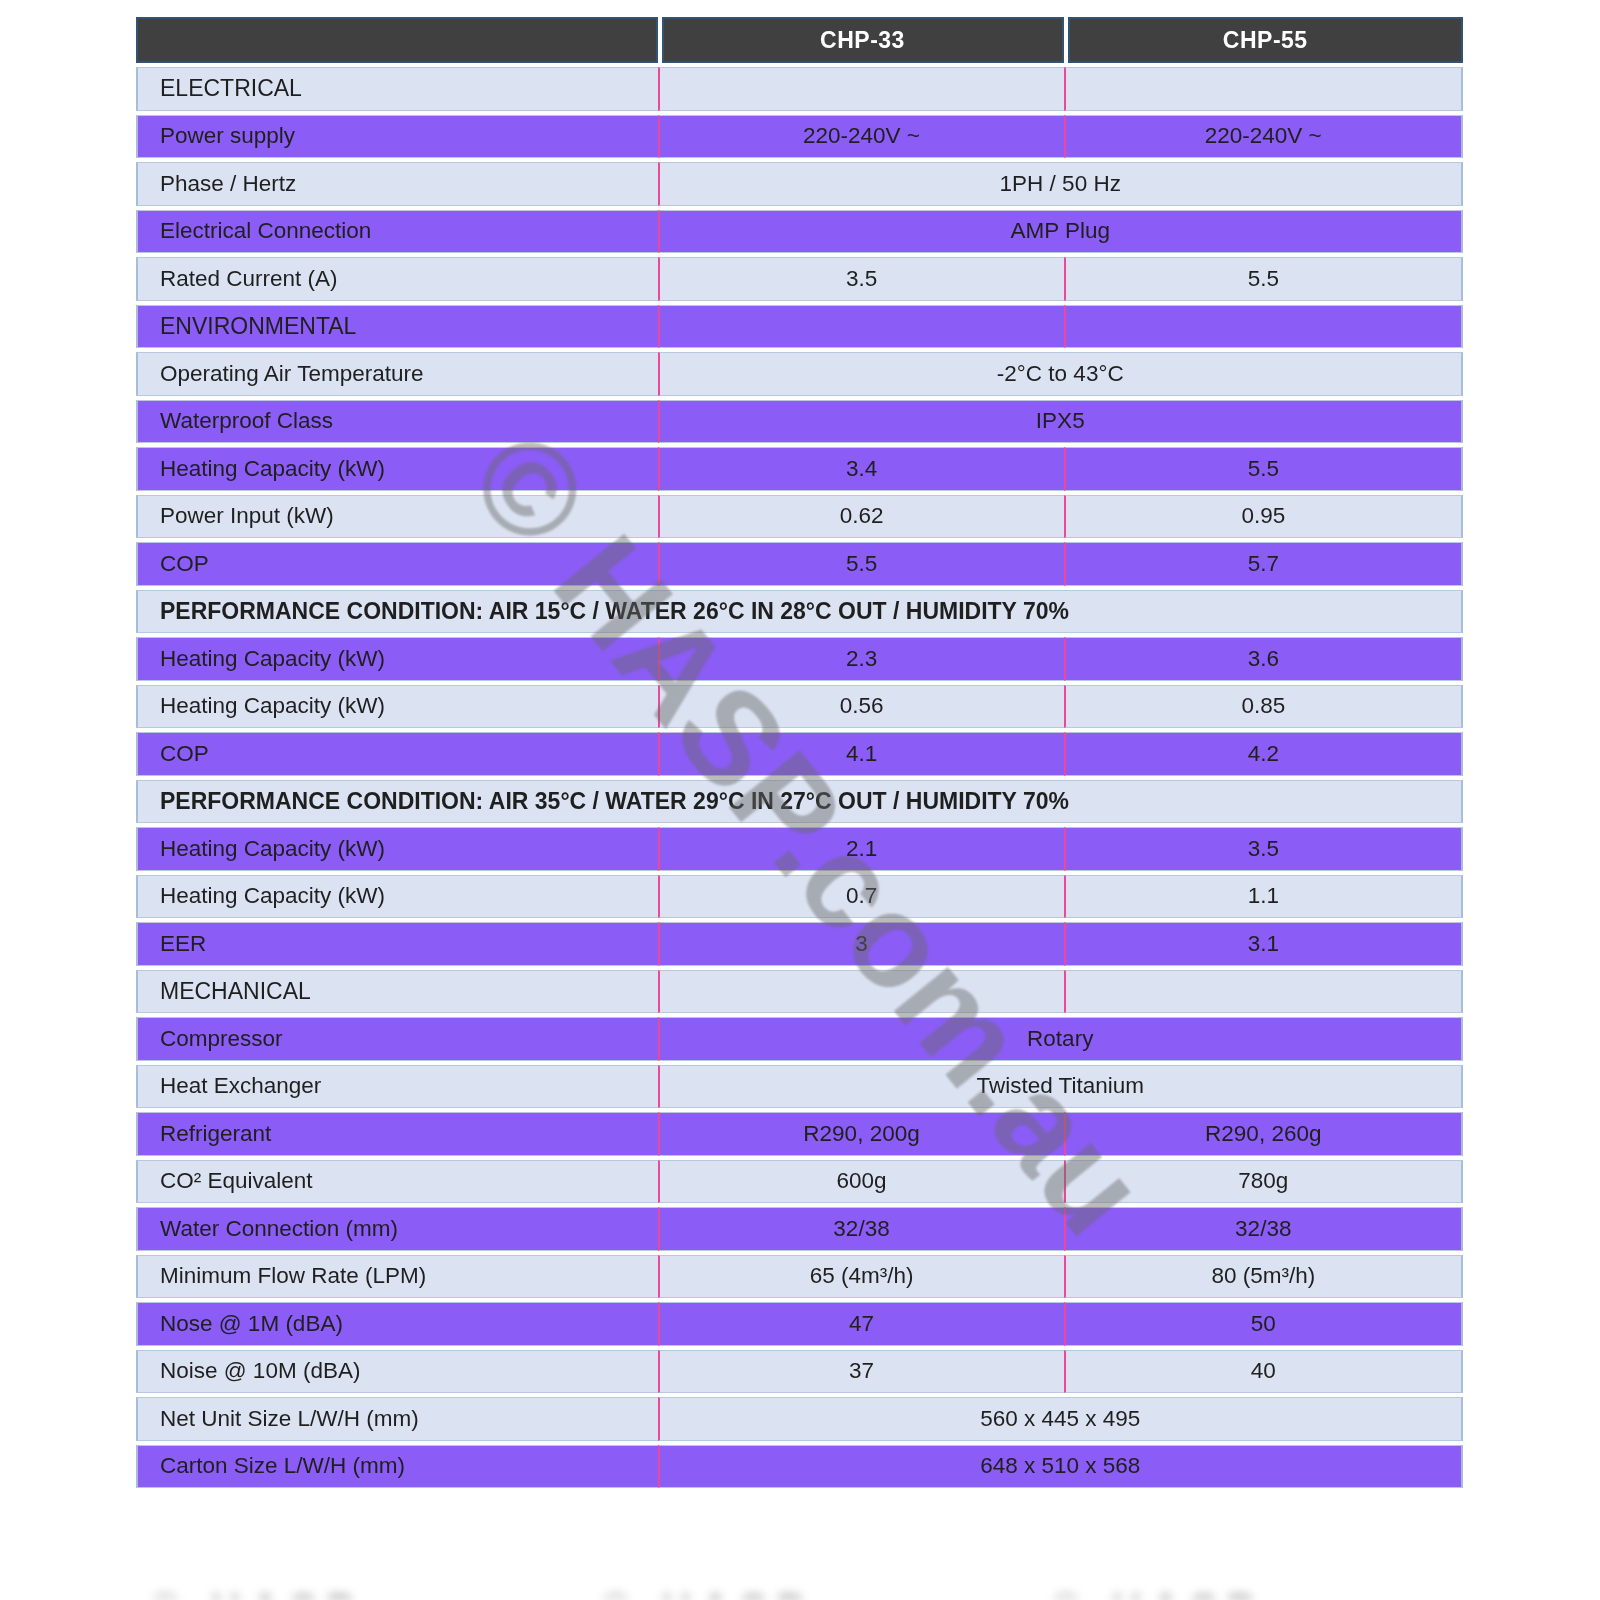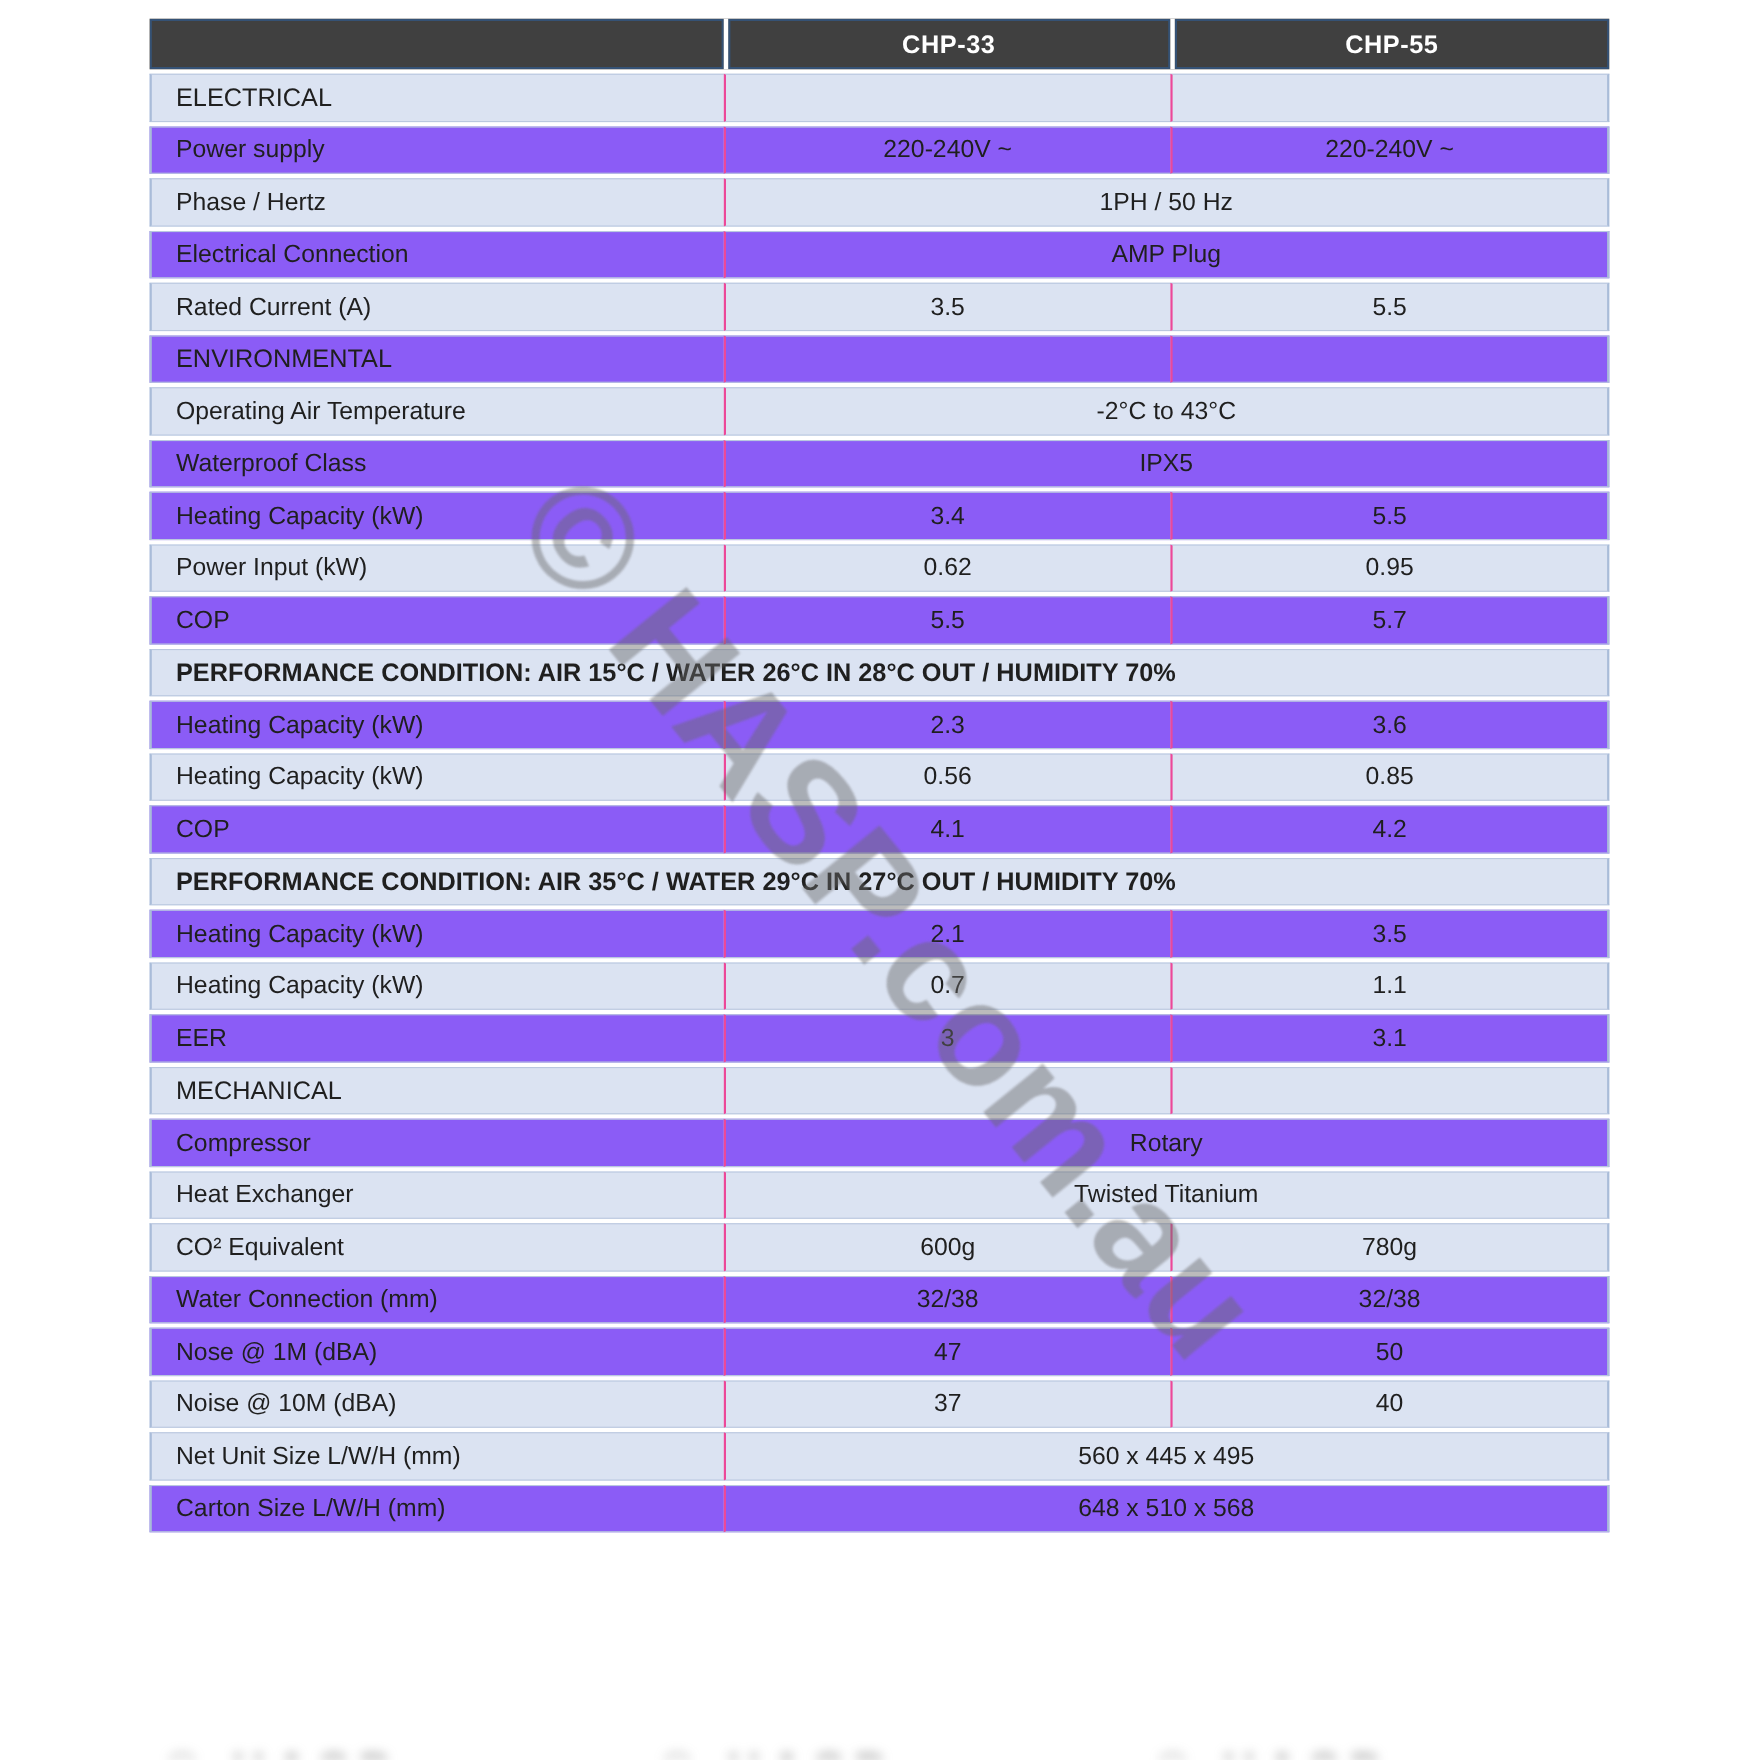--- a/index.html
+++ b/index.html
@@ -164,30 +164,40 @@
           <td class="sep"></td>
         </tr>
         <tr class="wh">
           <td class="label">Compressor</td>
           <td class="val sep" colspan="2">Rotary</td>
         </tr>
         <tr class="lb">
           <td class="label">Heat Exchanger</td>
           <td class="val sep" colspan="2">Twisted Titanium</td>
         </tr>
+        <tr class="wh">
+          <td class="label">Refrigerant</td>
+          <td class="val sep">R290, 200g</td>
+          <td class="val sep">R290, 260g</td>
+        </tr>
         <tr class="lb">
           <td class="label">CO² Equivalent</td>
           <td class="val sep">600g</td>
           <td class="val sep">780g</td>
         </tr>
         <tr class="wh">
           <td class="label">Water Connection (mm)</td>
           <td class="val sep">32/38</td>
           <td class="val sep">32/38</td>
         </tr>
+        <tr class="lb">
+          <td class="label">Minimum Flow Rate (LPM)</td>
+          <td class="val sep">65 (4m³/h)</td>
+          <td class="val sep">80 (5m³/h)</td>
+        </tr>
         <tr class="wh">
           <td class="label">Nose @ 1M (dBA)</td>
           <td class="val sep">47</td>
           <td class="val sep">50</td>
         </tr>
         <tr class="lb">
           <td class="label">Noise @ 10M (dBA)</td>
           <td class="val sep">37</td>
           <td class="val sep">40</td>
         </tr>

